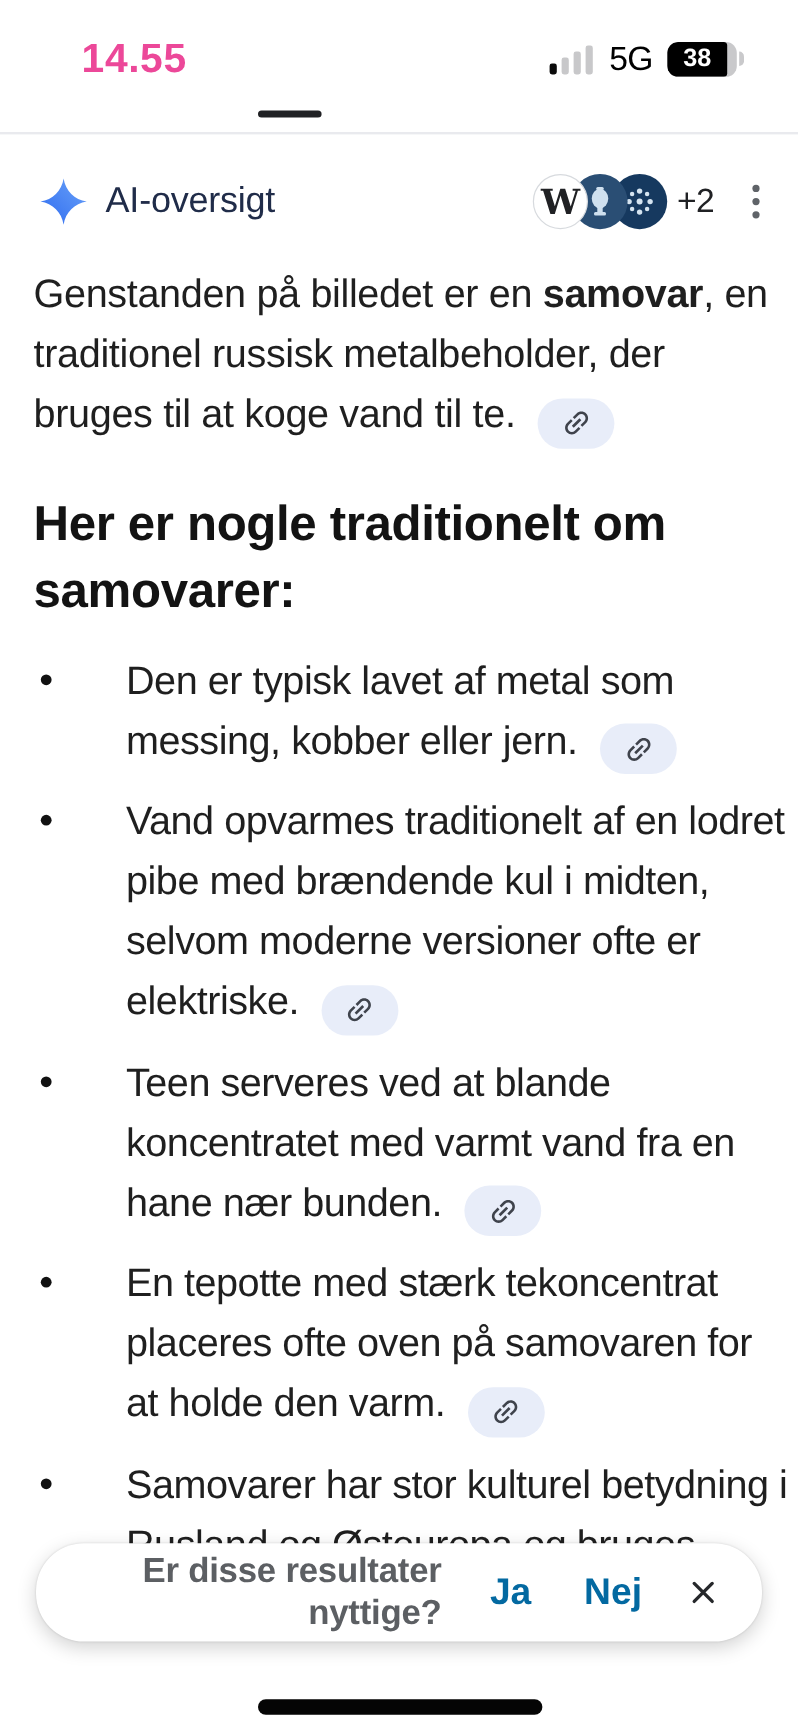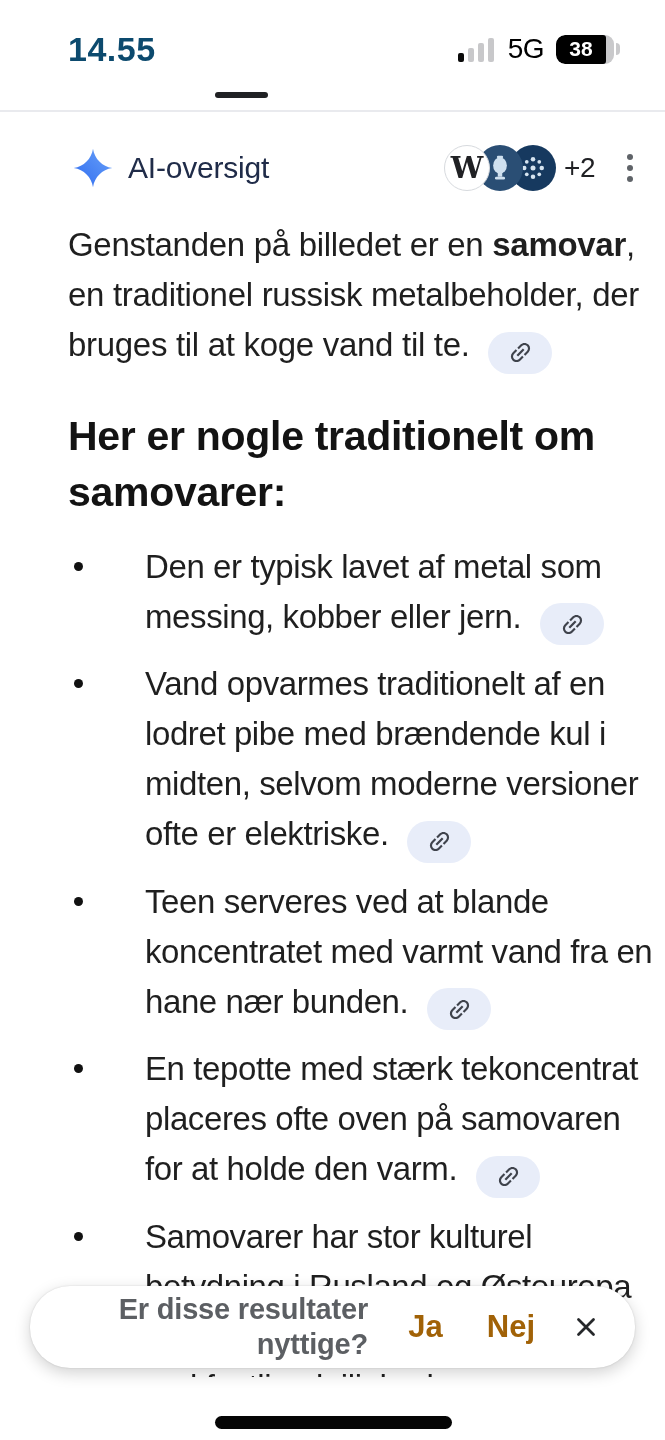--- a/index.html
+++ b/index.html
@@ -10,21 +10,21 @@
     font-family:"Liberation Sans", sans-serif;
     color:#1f1f1f;
     overflow:hidden;
   }
 
   
   .status-bar {
     position:absolute; top:24px; left:0; right:0; height:50px;
     display:flex; align-items:center;
   }
-  .sb-time { margin-left:68px; font-size:34px; font-weight:700; letter-spacing:.5px; color:#0c4a6e; }
+  .sb-time { margin-left:68px; font-size:34px; font-weight:700; letter-spacing:.5px; color:#ec4899; }
   .sb-spacer { flex:1; }
   .sb-signal { display:flex; align-items:flex-end; gap:4px; height:26px; margin-right:14px; }
   .sb-bar { width:6px; border-radius:2px; background:#c8c8ca; }
   .sb-bar.b1 { height:9px; background:#0a0a0a; }
   .sb-bar.b2 { height:14px; }
   .sb-bar.b3 { height:19px; }
   .sb-bar.b4 { height:24px; }
   .sb-net { font-size:28px; font-weight:400; color:#000; margin-right:12px; letter-spacing:-.5px; }
   .sb-batt-wrap { display:flex; align-items:center; margin-right:45px; }
   .sb-batt { position:relative; width:58px; height:29px; border-radius:9px; background:#c9c9cb; overflow:hidden; }
@@ -38,21 +38,21 @@
 
   .drag-handle {
     position:absolute; top:92px; left:215px; width:53px; height:6px;
     border-radius:3px; background:#202124;
   }
   .top-divider {
     position:absolute; top:110px; left:0; width:665px; height:2px; background:#e9eaee;
   }
 
   
-  .sheet { position:absolute; top:112px; left:0; right:0;padding-left:40px; }
+  .sheet { position:absolute; top:112px; left:0; right:0; }
 
   .ai-header {
     display:flex; align-items:center;
     margin:24px 26px 0 32px; height:64px;
   }
   .sparkle { width:42px; height:42px; flex:none; }
   .ai-title { margin-left:14px; font-size:30px; font-weight:500; color:#202c49; letter-spacing:-.2px; }
   .src-group { margin-left:auto; display:flex; align-items:center; cursor:pointer; }
   .fav { width:46px; height:46px; border-radius:50%; flex:none; display:flex; align-items:center; justify-content:center; }
   .fav-w { background:#fff; border:1px solid #d7dade; z-index:3;
@@ -92,21 +92,21 @@
   .feedback {
     position:absolute; left:30px; right:30px; top:1286px; height:82px; z-index:6;
     background:#fff; border-radius:40px;
     box-shadow:0 0 2px rgba(0,0,0,.14), 0 5px 16px rgba(0,0,0,.18);
     display:flex; align-items:center; padding:0 34px 0 38px;
   }
   .fb-q {
     width:300px; font-size:29px; font-weight:700; color:#5c5f63;
     line-height:35px; letter-spacing:-.2px;text-align:right;
   }
-  .fb-btn { font-size:31px; font-weight:700; color:#a16207; cursor:pointer; }
+  .fb-btn { font-size:31px; font-weight:700; color:#0369a1; cursor:pointer; }
   .fb-yes { margin-left:auto; }
   .fb-no  { margin-left:44px; }
   .fb-close { margin-left:36px; display:flex; align-items:center; cursor:pointer; }
 
   .home-indicator {
     position:absolute; left:215px; top:1416px; width:237px; height:13px;
     border-radius:7px; background:#050505; z-index:7;
   }
 </style>
 </head>

